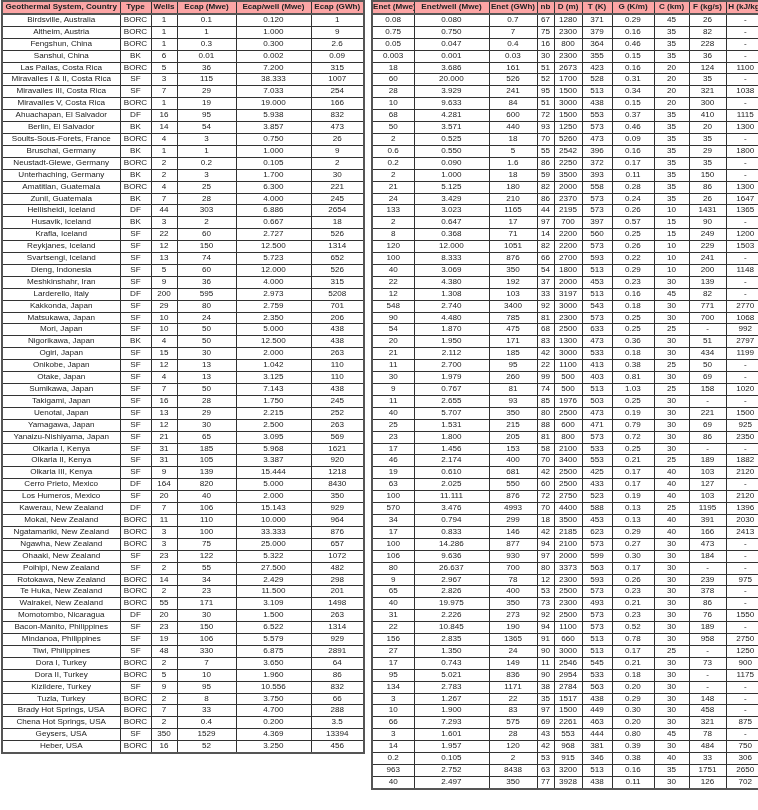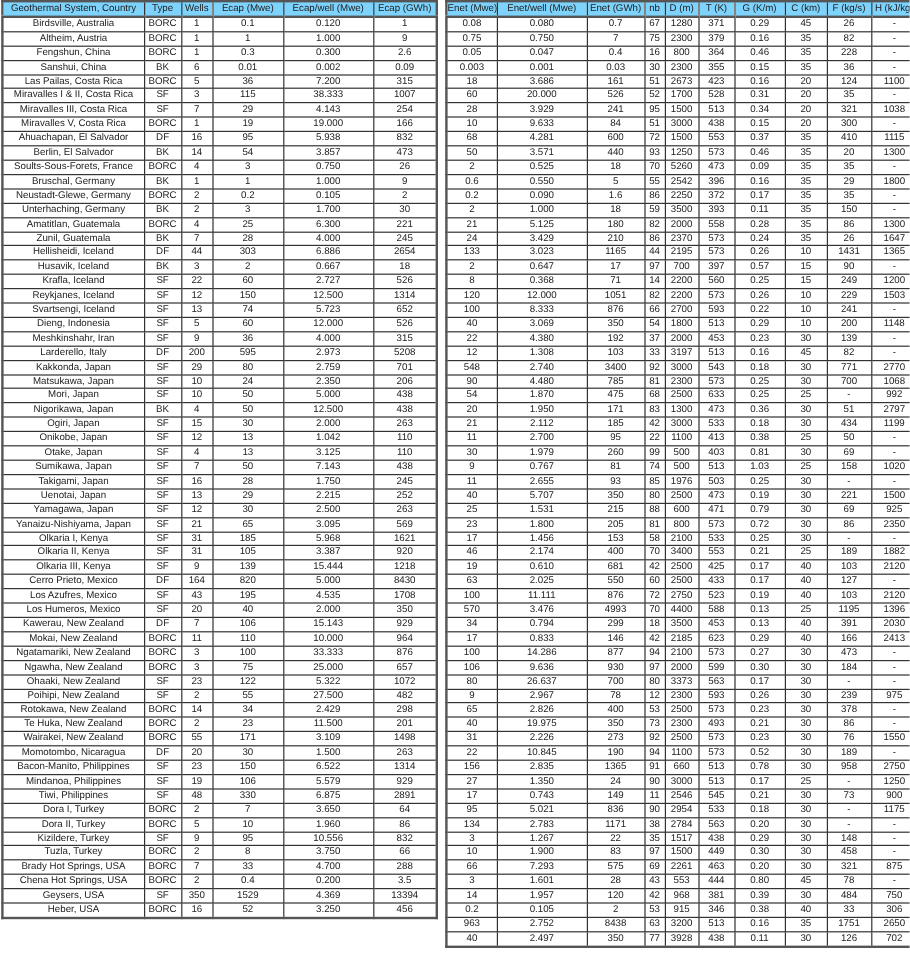--- a/index.html
+++ b/index.html
@@ -2,21 +2,21 @@
 <html><head>
 <meta charset="utf-8">
 <style>
   html, body { margin:0; padding:0; background:#ffffff; }
   body { width:758px; height:810px; overflow:hidden; position:relative; font-family:"Liberation Sans", sans-serif; }
   .tbl { position:absolute; top:0; border-collapse:collapse; border:2px solid #555; table-layout:fixed; }
   .tbl th, .tbl td {
     border:1px solid #333; padding:0; height:10.9px; line-height:10.9px;
     font-size:8.1px; text-align:center; white-space:nowrap; overflow:hidden; color:#222;
   }
-  .tbl th { background:#7dd3fc; font-weight:normal; color:#222; border-bottom:2px solid #555; }
+  .tbl th { background:#fca5a5; font-weight:bold; color:#222; border-bottom:2px solid #555; }
   .tbl td.name { text-align:center; }
   #left { left:1px; width:362px; }
   #right { left:371px; width:386px; }
 </style>
 </head>
 <body>
 
 <table id="left" class="tbl">
   <colgroup>
     <col style="width:118px">
@@ -83,21 +83,21 @@
         <td>3</td>
         <td>115</td>
         <td>38.333</td>
         <td>1007</td>
       </tr>
       <tr>
         <td class="name">Miravalles III, Costa Rica</td>
         <td>SF</td>
         <td>7</td>
         <td>29</td>
-        <td>4.143</td>
+        <td>7.033</td>
         <td>254</td>
       </tr>
       <tr>
         <td class="name">Miravalles V, Costa Rica</td>
         <td>BORC</td>
         <td>1</td>
         <td>19</td>
         <td>19.000</td>
         <td>166</td>
       </tr>
@@ -349,28 +349,20 @@
         <td>15.444</td>
         <td>1218</td>
       </tr>
       <tr>
         <td class="name">Cerro Prieto, Mexico</td>
         <td>DF</td>
         <td>164</td>
         <td>820</td>
         <td>5.000</td>
         <td>8430</td>
-      </tr>
-      <tr>
-        <td class="name">Los Azufres, Mexico</td>
-        <td>SF</td>
-        <td>43</td>
-        <td>195</td>
-        <td>4.535</td>
-        <td>1708</td>
       </tr>
       <tr>
         <td class="name">Los Humeros, Mexico</td>
         <td>SF</td>
         <td>20</td>
         <td>40</td>
         <td>2.000</td>
         <td>350</td>
       </tr>
       <tr>

